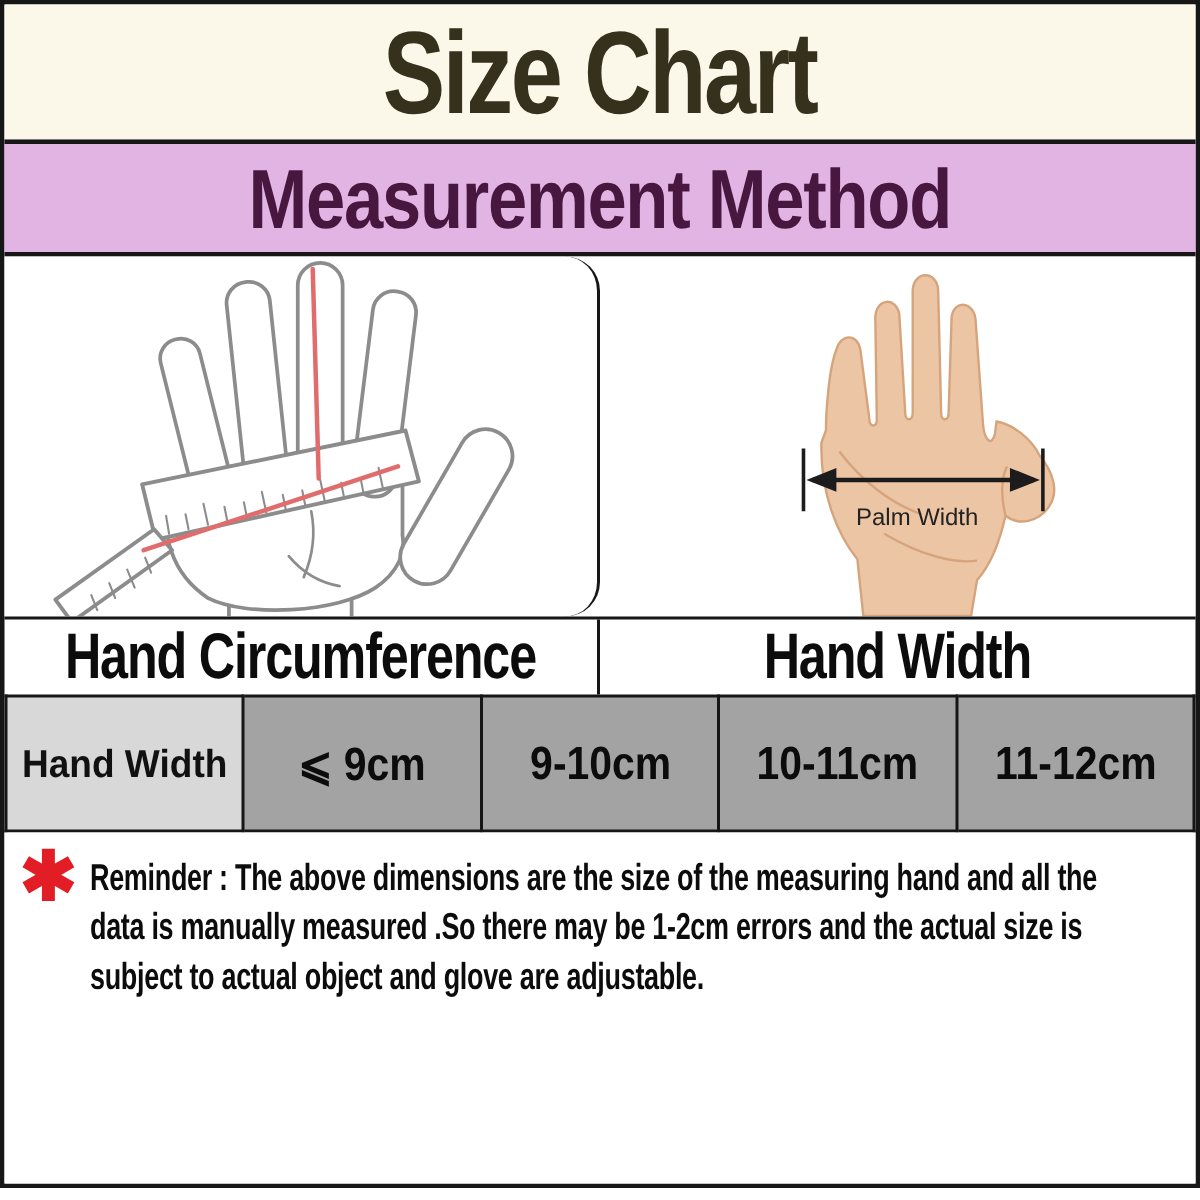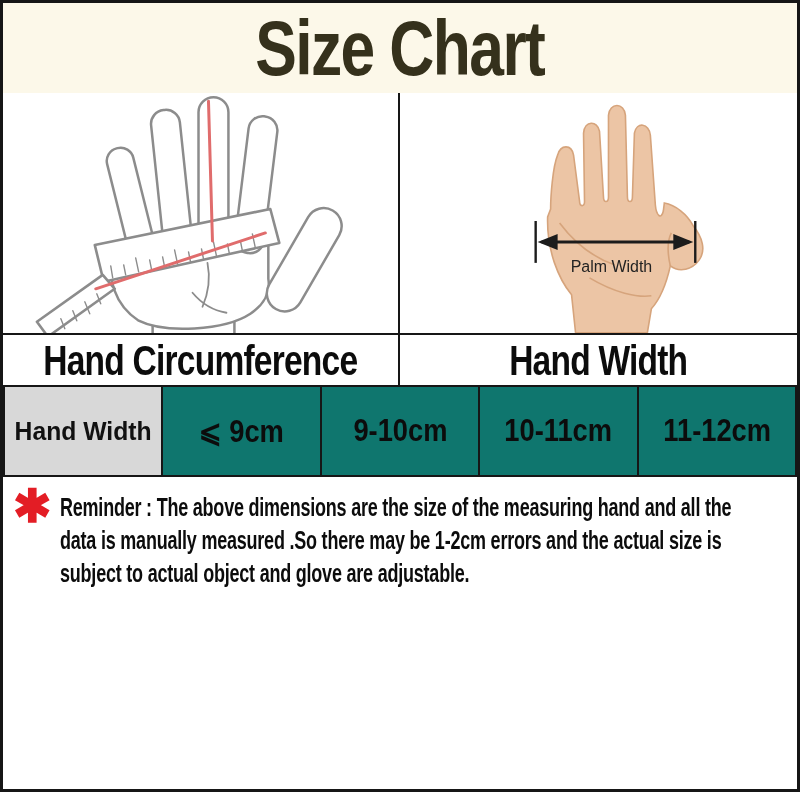--- a/index.html
+++ b/index.html
@@ -13,41 +13,41 @@
               display:inline-block;transform:scaleX(0.80);}
 
   
   .banner-sec{height:72px;flex:none;background:#e2b4e3;border-top:3px solid #161616;border-bottom:3px solid #161616;
               display:flex;align-items:center;justify-content:center;}
   .banner-text{font-size:56px;font-weight:800;color:#47173f;letter-spacing:-1px;white-space:nowrap;
                display:inline-block;transform:scaleX(0.84);}
 
   
   .images-sec{height:240px;flex:none;display:flex;background:#fff;}
-  .img-panel{height:100%;overflow:hidden;}
+  .img-panel{height:100%;overflow:hidden;border-radius:23px;}
   .img-left{width:49.75%;border-right:2px solid #161616;}
   .img-right{flex:1;}
   .img-panel svg{display:block;width:100%;height:100%;}
 
   
   .captions-sec{height:50px;flex:none;display:flex;border-top:2px solid #161616;}
   .caption-cell{display:flex;align-items:center;justify-content:center;}
   .caption-left{width:49.75%;border-right:2px solid #161616;}
   .caption-right{flex:1;}
   .caption-text{font-size:43px;font-weight:800;color:#0c0c0c;letter-spacing:-1px;white-space:nowrap;
                 display:inline-block;transform:scaleX(0.78);}
 
   
   table.size-table{width:100%;border-collapse:collapse;table-layout:fixed;flex:none;}
   .size-table td,.size-table th{border:2px solid #161616;text-align:center;vertical-align:middle;padding:0;}
   .col0{width:23.8%;} .col1{width:17.2%;} .col2{width:20.3%;} .col3{width:19.3%;} .col4{width:19.4%;}
   tr.hdr{height:70px;} tr.hdr th{background:#d8d8d8;}
   tr.r1{height:90px;} tr.r2{height:64px;}
   tr.r1 th,tr.r2 th{background:#d8d8d8;font-weight:700;}
-  tr.r1 td,tr.r2 td{background:#0f766e;}
+  tr.r1 td,tr.r2 td{background:#a3a3a3;}
   .size-big{font-size:54px;font-weight:800;display:inline-block;transform:scaleX(0.80);letter-spacing:-1px;}
   .hs{font-size:40px;font-weight:800;display:inline-block;transform:scaleX(0.84);}
   .rl{font-size:26px;font-weight:700;color:#111;display:inline-block;transform:scaleX(0.95);
       white-space:pre-line;line-height:30px;}
   tr.r2 .rl{font-size:24px;line-height:29px;}
   .cv{font-size:31px;font-weight:700;color:#0c0c0c;display:inline-block;transform:scaleX(0.88);white-space:nowrap;}
 
   
   .reminder-sec{flex:1;display:flex;align-items:flex-start;padding:12px 6px 0 10px;background:#fff;}
   .asterisk{color:#e31d25;font-size:46px;font-weight:700;line-height:34px;flex:none;margin-right:8px;}
@@ -57,20 +57,23 @@
 </style>
 </head>
 <body>
 
 <div class="frame">
 
   <div class="title-sec">
     <span class="title-text">Size Chart</span>
   </div>
 
+  <div class="banner-sec">
+    <span class="banner-text">Measurement Method</span>
+  </div>
 
   <div class="images-sec">
 
     <div class="img-panel img-left">
       <svg viewBox="0 0 396 240" xmlns="http://www.w3.org/2000/svg">
         <g stroke="#8c8c8c" stroke-width="2.5" fill="#ffffff" stroke-linejoin="round" stroke-linecap="round">
 
           <path d="M150,226 L150,240 M232,222 L232,240" fill="none"></path>
 
           <path d="M110,158 C104,186 112,212 136,228 C162,241 222,238 248,221 C263,211 268,198 266,186 L266,150 L112,150 Z"></path>

